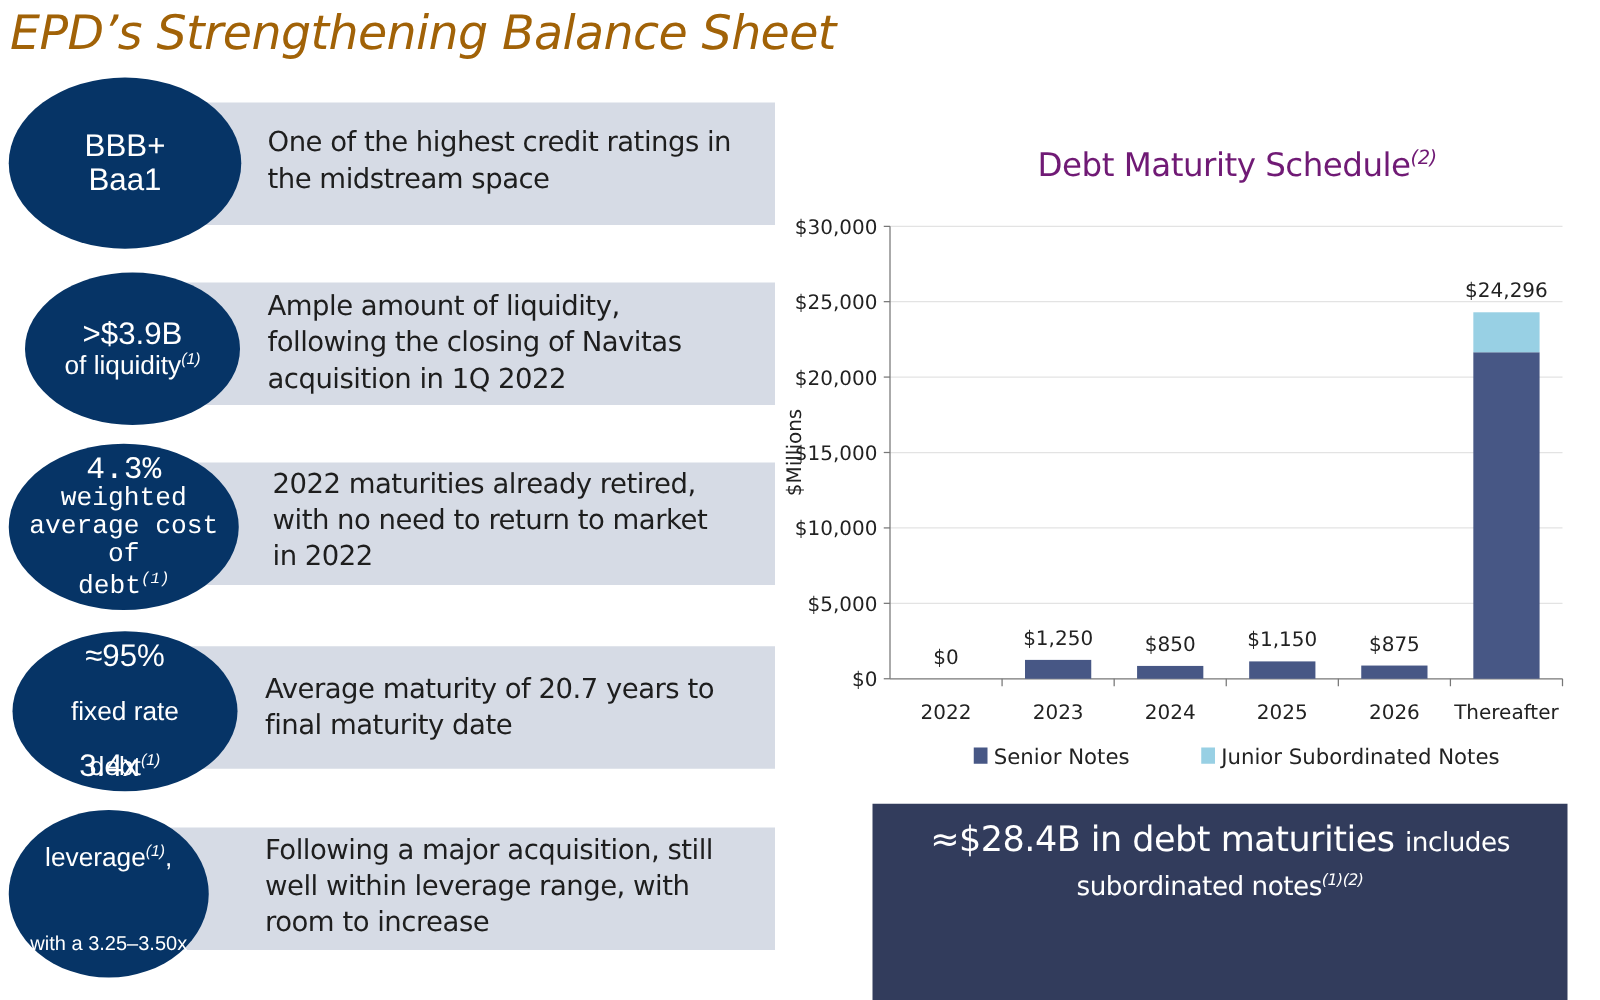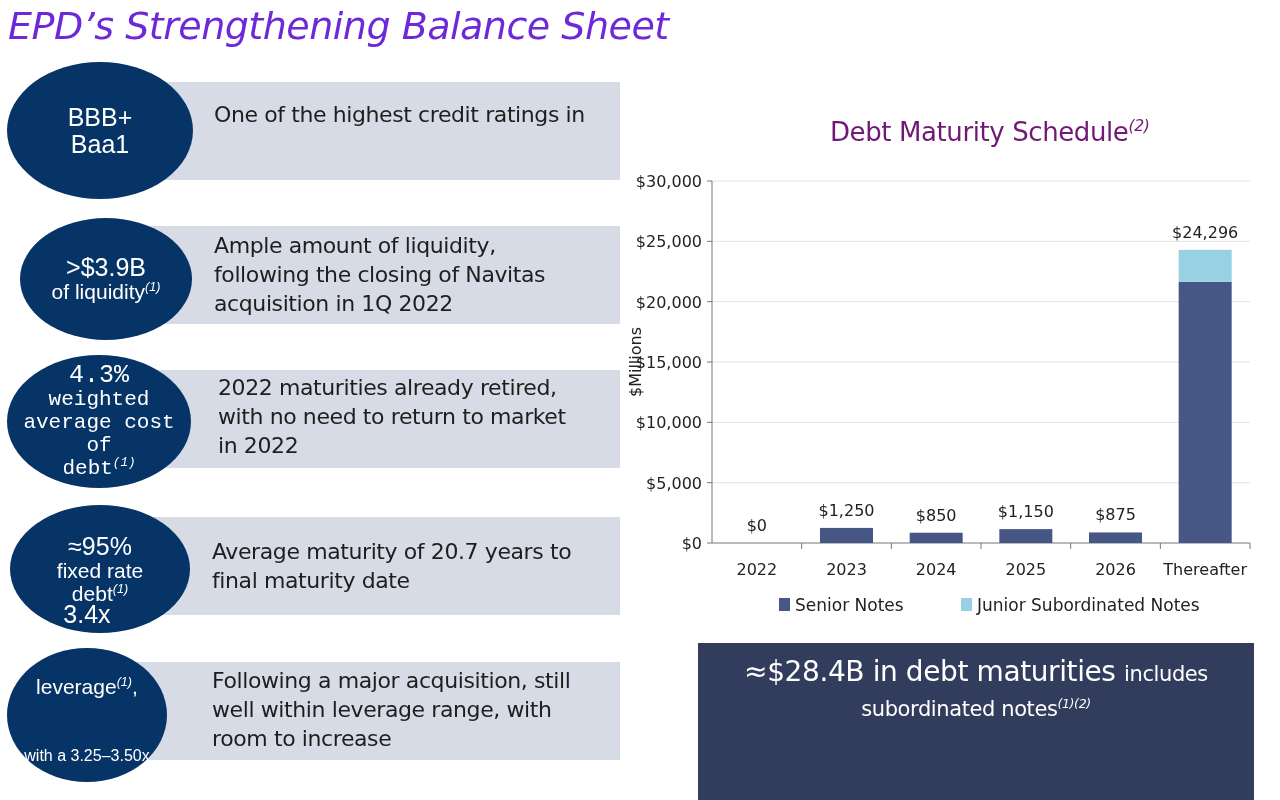--- a/index.html
+++ b/index.html
@@ -1,17 +1,17 @@
 <!DOCTYPE html>
 <html><head>
 <meta charset="utf-8">
 <style>
   * { box-sizing: border-box; margin: 0; padding: 0; }
   body { width: 1280px; height: 800px; background: #ffffff; font-family: "Liberation Sans", sans-serif; position: relative; overflow: hidden; }
-  .title { position: absolute; left: 8px; top: 4px; font-size: 38px; font-style: italic; color: #6d28d9; font-family: "DejaVu Sans", sans-serif; font-weight: normal; letter-spacing: -0.5px; }
+  .title { position: absolute; left: 8px; top: 4px; font-size: 38px; font-style: italic; color: #a16207; font-family: "DejaVu Sans", sans-serif; font-weight: normal; letter-spacing: -0.5px; }
   .row { position: absolute; left: 0; width: 620px; }
   .band { position: absolute; left: 110px; right: 0; background: #d6dbe5; }
   .oval { position: absolute; background: #063466; border-radius: 50%; color: #ffffff; display: flex; flex-direction: column; align-items: center; justify-content: center; text-align: center; line-height: 1.08; }
   .oval .big { font-size: 25px; }
   .oval .mid { font-size: 21px; }
   .oval .small { font-size: 16px; }
   sup { font-size: 0.6em; font-style: italic; }
   .desc { position: absolute; left: 214px; color: #1e1e1e; font-size: 22px; line-height: 29px; font-family: "DejaVu Sans", sans-serif; letter-spacing: -0.4px; }
   .chart-title { position: absolute; left: 830px; top: 117px; font-size: 26px; color: #701a75; font-family: "DejaVu Sans", sans-serif; letter-spacing: -0.4px; }
   .chart { position: absolute; left: 620px; top: 160px; width: 660px; height: 470px; }
@@ -26,20 +26,21 @@
 <div class="title">EPD’s Strengthening Balance Sheet</div>
 
 <div class="row" style="top:62px;height:140px;">
   <div class="band" style="top:20px;height:98px;"></div>
   <div class="oval" style="left:7px;top:0;width:186px;height:137px;">
     <div class="big">BBB+</div>
     <div class="big">Baa1</div>
   </div>
   <div class="desc" style="top:38px;">
     <div>One of the highest credit ratings in</div>
+    <div>the midstream space</div>
   </div>
 </div>
 
 <div class="row" style="top:210px;height:130px;">
   <div class="band" style="top:16px;height:98px;"></div>
   <div class="oval" style="left:20px;top:8px;width:172px;height:122px;">
     <div class="big">&gt;$3.9B</div>
     <div class="mid"><span>of liquidity</span><sup>(1)</sup></div>
   </div>
   <div class="desc" style="top:21px;">
@@ -59,21 +60,21 @@
   </div>
   <div class="desc" style="top:18px;left:218px;">
     <div>2022 maturities already retired,</div>
     <div>with no need to return to market</div>
     <div>in 2022</div>
   </div>
 </div>
 
 <div class="row" style="top:505px;height:135px;">
   <div class="band" style="top:12px;height:98px;"></div>
-  <div class="oval" style="left:10px;top:0;width:180px;height:128px;">
+  <div class="oval" style="left:10px;top:0;width:180px;height:128px;gap:20px;">
     <div class="big">≈95%</div>
     <div class="mid">fixed rate</div>
     <div class="mid"><span>debt</span><sup>(1)</sup></div>
   </div>
   <div class="desc" style="top:32px;left:212px;">
     <div>Average maturity of 20.7 years to</div>
     <div>final maturity date</div>
   </div>
 </div>
 

